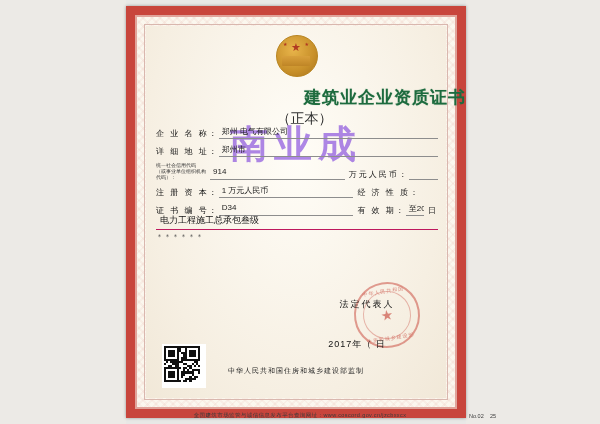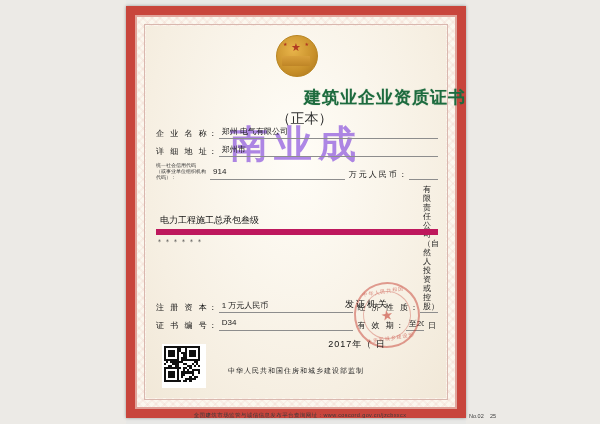--- a/index.html
+++ b/index.html
@@ -129,21 +129,21 @@
   }
   .wrapval{white-space:normal;line-height:9px;}
 
   
   #qual{
     position:absolute;left:30px;top:204px;width:282px;font-size:8px;color:#111;
   }
   #qual .qlabel{letter-spacing:2px;}
   #qual .qbox{
     margin-top:3px;
-    border-bottom:6px solid #be185d;
+    border-bottom:1px solid #be185d;
     padding:1px 2px 2px 4px;
     font-size:9px;
     color:#111;
   }
   #qual .qdots{
     margin-top:2px;
     font-size:7px;color:#444;letter-spacing:1px;
   }
 
   
@@ -252,21 +252,20 @@
       <span class="tiny-note">统一社会信用代码<br>（或事业单位组织机构代码）：</span>
       <span class="val half">914</span>
       <span class="lbl2">万元人民币：</span>
       <span class="val"></span>
     </div>
 
     <div class="row">
       <span class="lbl">注 册 资 本：</span>
       <span class="val half">1       万元人民币</span>
       <span class="lbl2">经 济 性 质：</span>
-      <span class="val wrapval">有限责任公司（自然人投资或控股）</span>
     </div>
 
     <div class="row">
       <span class="lbl">证 书 编 号：</span>
       <span class="val half">D34</span>
       <span class="lbl2">有 效 期：</span>
       <span class="val">至202</span>
       <span class="lbl2">日</span>
     </div>
 
@@ -277,21 +276,21 @@
     <div class="qdots">＊＊＊＊＊＊</div>
   </div>
 
   <div id="stamp">
     <div class="s-inner"></div>
     <div class="s-text">中华人民共和国</div>
     <div class="s-star">★</div>
     <div class="s-text2">住房和城乡建设部</div>
   </div>
 
-  <div id="issuer">发证机关</div>
+  <div id="issuer">法定代表人</div>
   <div id="issueDate">2017年（       日</div>
   <div id="org">中华人民共和国住房和城乡建设部监制</div>
 
   <div id="qr">
       <div class="mod" style="left: 2px; top: 2px; width: 2.11765px; height: 2.11765px;"></div>
       <div class="mod" style="left: 4.11765px; top: 2px; width: 2.11765px; height: 2.11765px;"></div>
       <div class="mod" style="left: 6.23529px; top: 2px; width: 2.11765px; height: 2.11765px;"></div>
       <div class="mod" style="left: 8.35294px; top: 2px; width: 2.11765px; height: 2.11765px;"></div>
       <div class="mod" style="left: 10.4706px; top: 2px; width: 2.11765px; height: 2.11765px;"></div>
       <div class="mod" style="left: 12.5882px; top: 2px; width: 2.11765px; height: 2.11765px;"></div>

